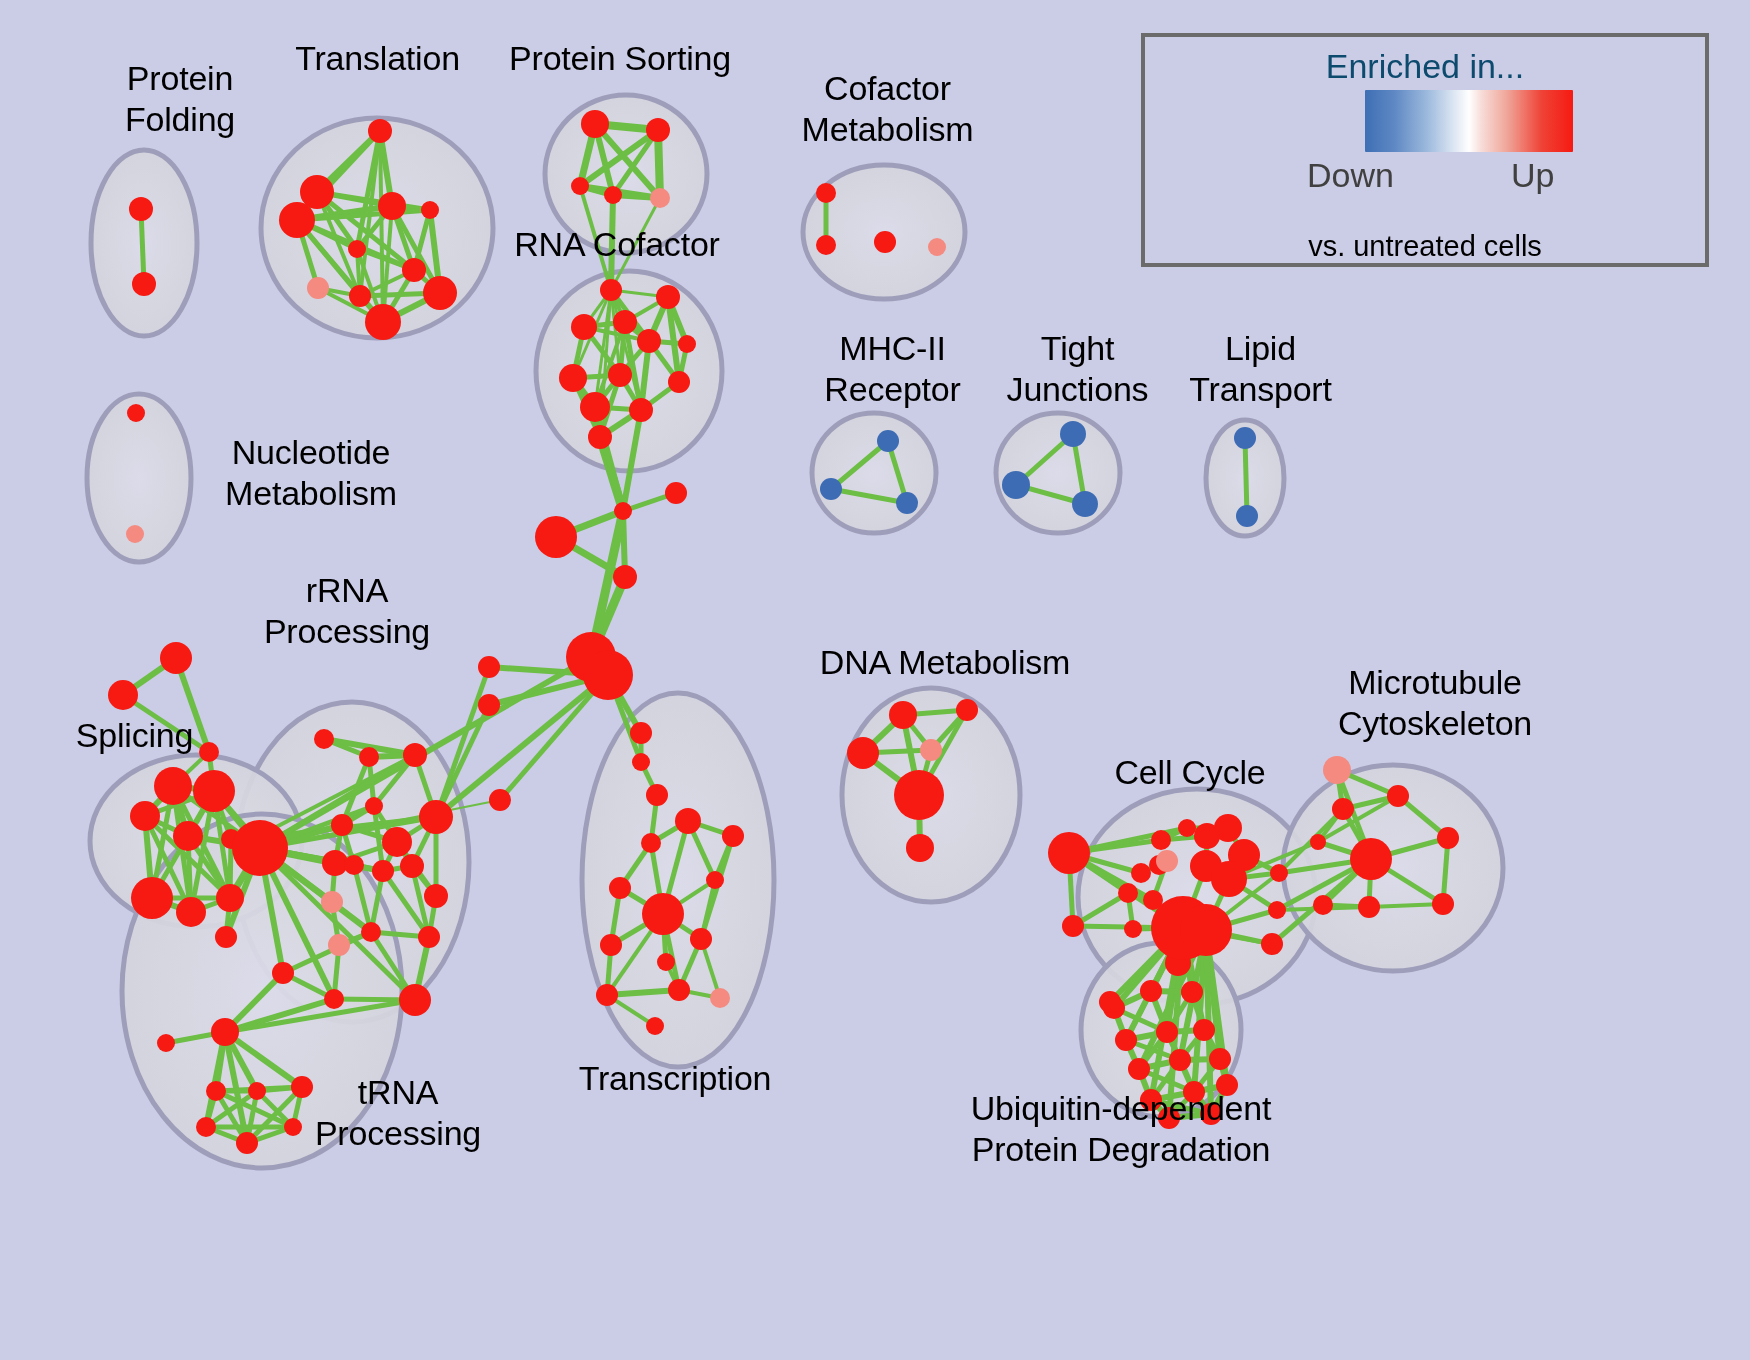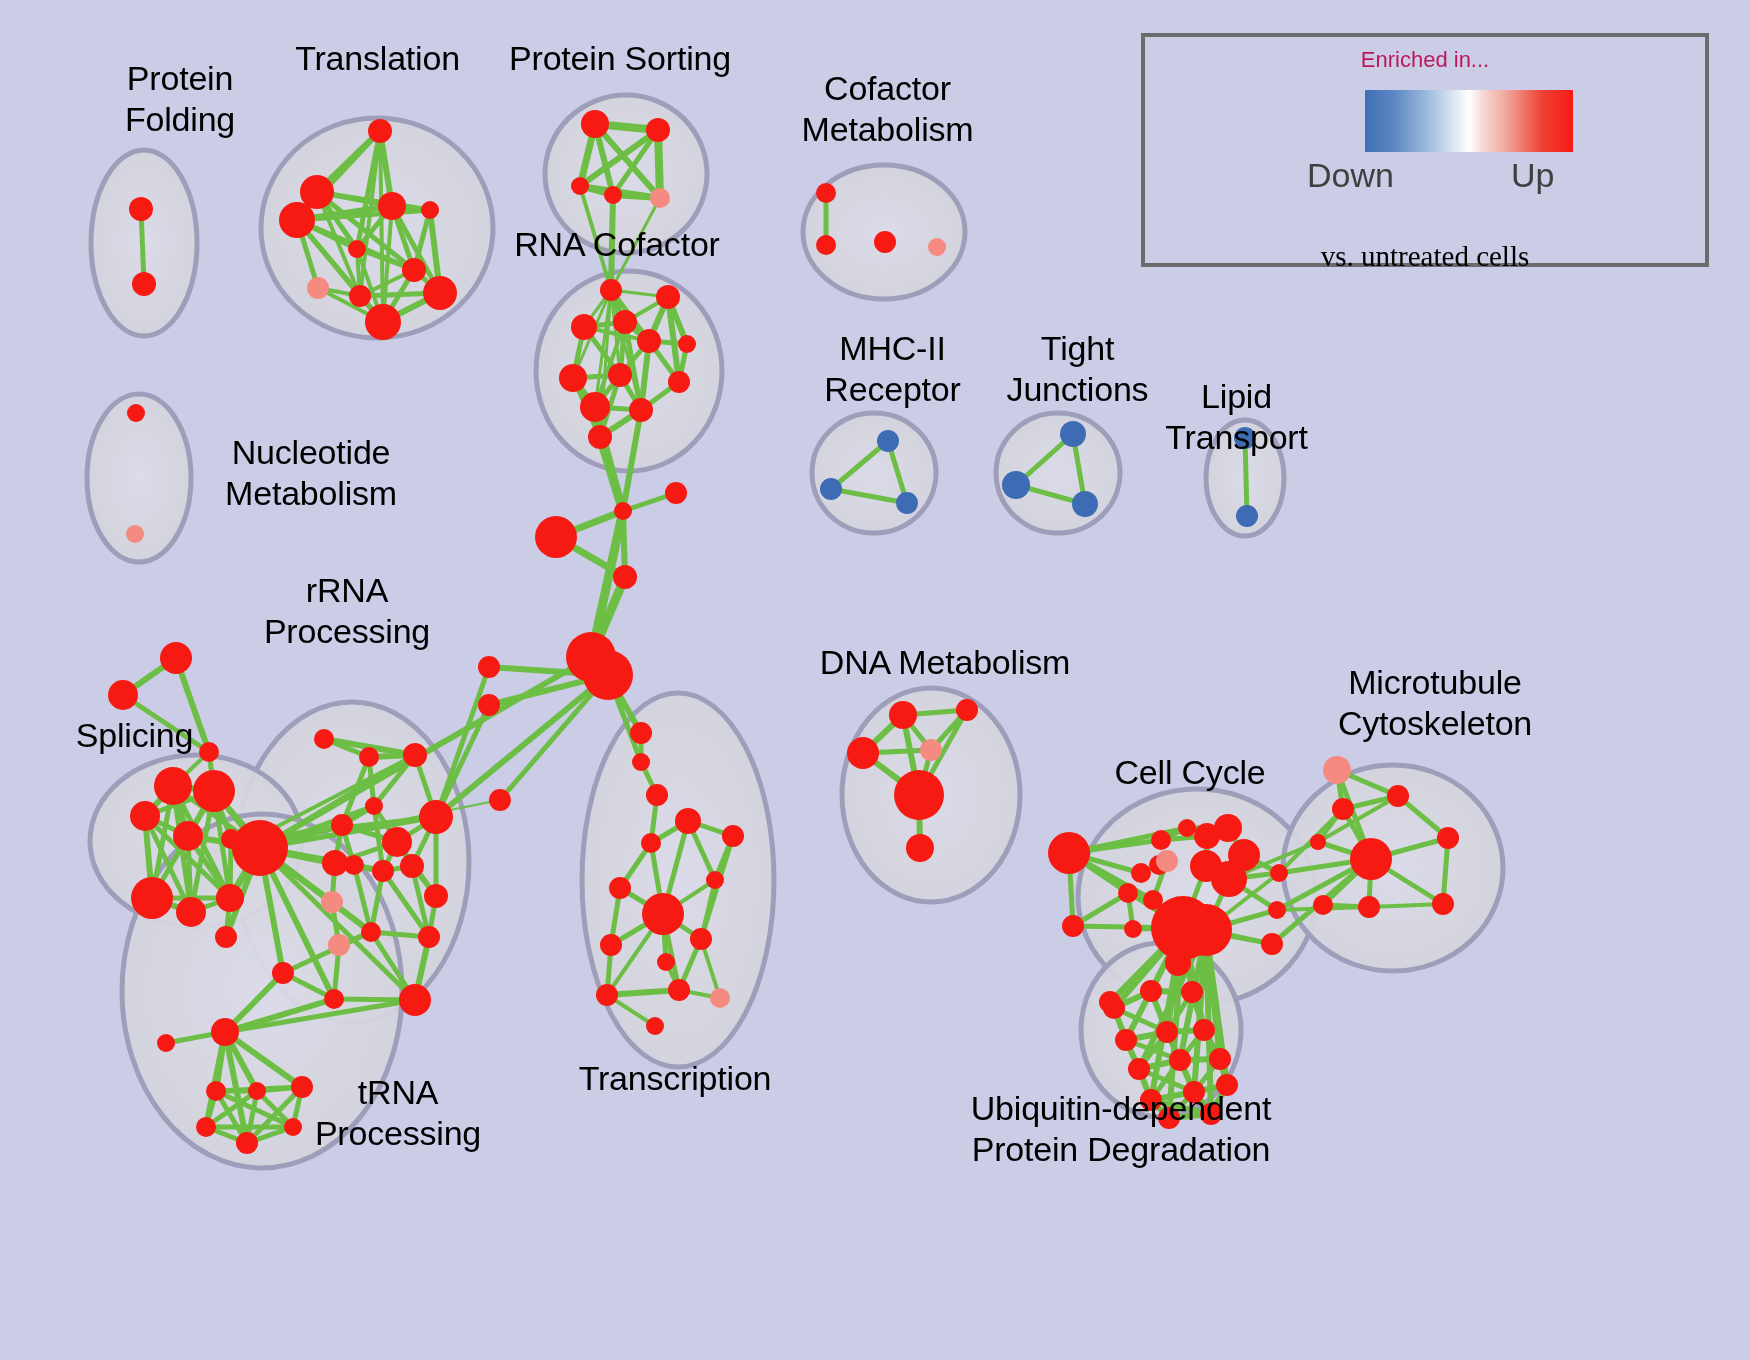--- a/index.html
+++ b/index.html
@@ -24,21 +24,21 @@
   }
   
   #legend{
     position:absolute;
     box-sizing:border-box;
     background:#cbcce6;
     border:4px solid #6b6b6b;
   }
   #legend-title{
     position:absolute;left:0;right:0;top:10px;
-    text-align:center;font-size:22px;color:#be185d;white-space:pre;
+    text-align:center;font-size:34px;color:#0c4a6e;white-space:pre;
   }
   #legend-bar{
     position:absolute;
     border-radius:1px;
     background:linear-gradient(to right,#3e6fb4 0%,#5e88c4 14%,#9dbadd 30%,#e8eef6 45%,#ffffff 50%,#f7dcd8 56%,#f0a79b 68%,#ef4236 85%,#f61a12 100%);
   }
   .legend-end{
     position:absolute;font-size:34px;color:#404040;white-space:pre;
   }
   .legend-sub{
@@ -634,37 +634,37 @@
       <div class="clabel" style="left: 497px; top: 38px; width: 246px;">Protein Sorting</div>
       <div class="clabel" style="left: 497px; top: 224px; width: 240px;">RNA Cofactor</div>
       <div class="clabel" style="left: 775px; top: 68px; width: 225px;">Cofactor
 Metabolism</div>
       <div class="clabel" style="left: 196px; top: 432px; width: 230px;">Nucleotide
 Metabolism</div>
       <div class="clabel" style="left: 800px; top: 328px; width: 185px;">MHC-II
 Receptor</div>
       <div class="clabel" style="left: 985px; top: 328px; width: 185px;">Tight
 Junctions</div>
-      <div class="clabel" style="left: 1144px; top: 328px; width: 185px; margin-top: 48px;">Lipid
+      <div class="clabel" style="left: 1168px; top: 328px; width: 185px;">Lipid
 Transport</div>
       <div class="clabel" style="left: 247px; top: 570px; width: 200px;">rRNA
 Processing</div>
       <div class="clabel" style="left: 62px; top: 715px; width: 145px;">Splicing</div>
       <div class="clabel" style="left: 298px; top: 1072px; width: 200px;">tRNA
 Processing</div>
       <div class="clabel" style="left: 569px; top: 1058px; width: 212px;">Transcription</div>
       <div class="clabel" style="left: 810px; top: 630px; width: 270px; margin-top: 12px;">DNA Metabolism</div>
       <div class="clabel" style="left: 1105px; top: 752px; width: 170px;">Cell Cycle</div>
       <div class="clabel" style="left: 1310px; top: 662px; width: 250px;">Microtubule
 Cytoskeleton</div>
       <div class="clabel" style="left: 951px; top: 1088px; width: 340px;">Ubiquitin-dependent
 Protein Degradation</div>
     </div>
 
   <div id="legend" style="left: 1141px; top: 33px; width: 568px; height: 234px;">
     <div id="legend-title">Enriched in...</div>
     <div id="legend-bar" style="left: 220px; top: 53px; width: 208px; height: 62px;"></div>
     <div id="legend-down" class="legend-end" style="left: 162px; top: 119px;">Down</div>
     <div id="legend-up" class="legend-end" style="left: 366px; top: 119px;">Up</div>
-    <div id="legend-cap2" class="legend-sub" style="top: 203px; font-family: Liberation Serif, serif;">vs. untreated cells</div>
+    <div id="legend-cap2" class="legend-sub" style="top: 193px;">vs. untreated cells</div>
   </div>
 
 </div>
 
 </body></html>

